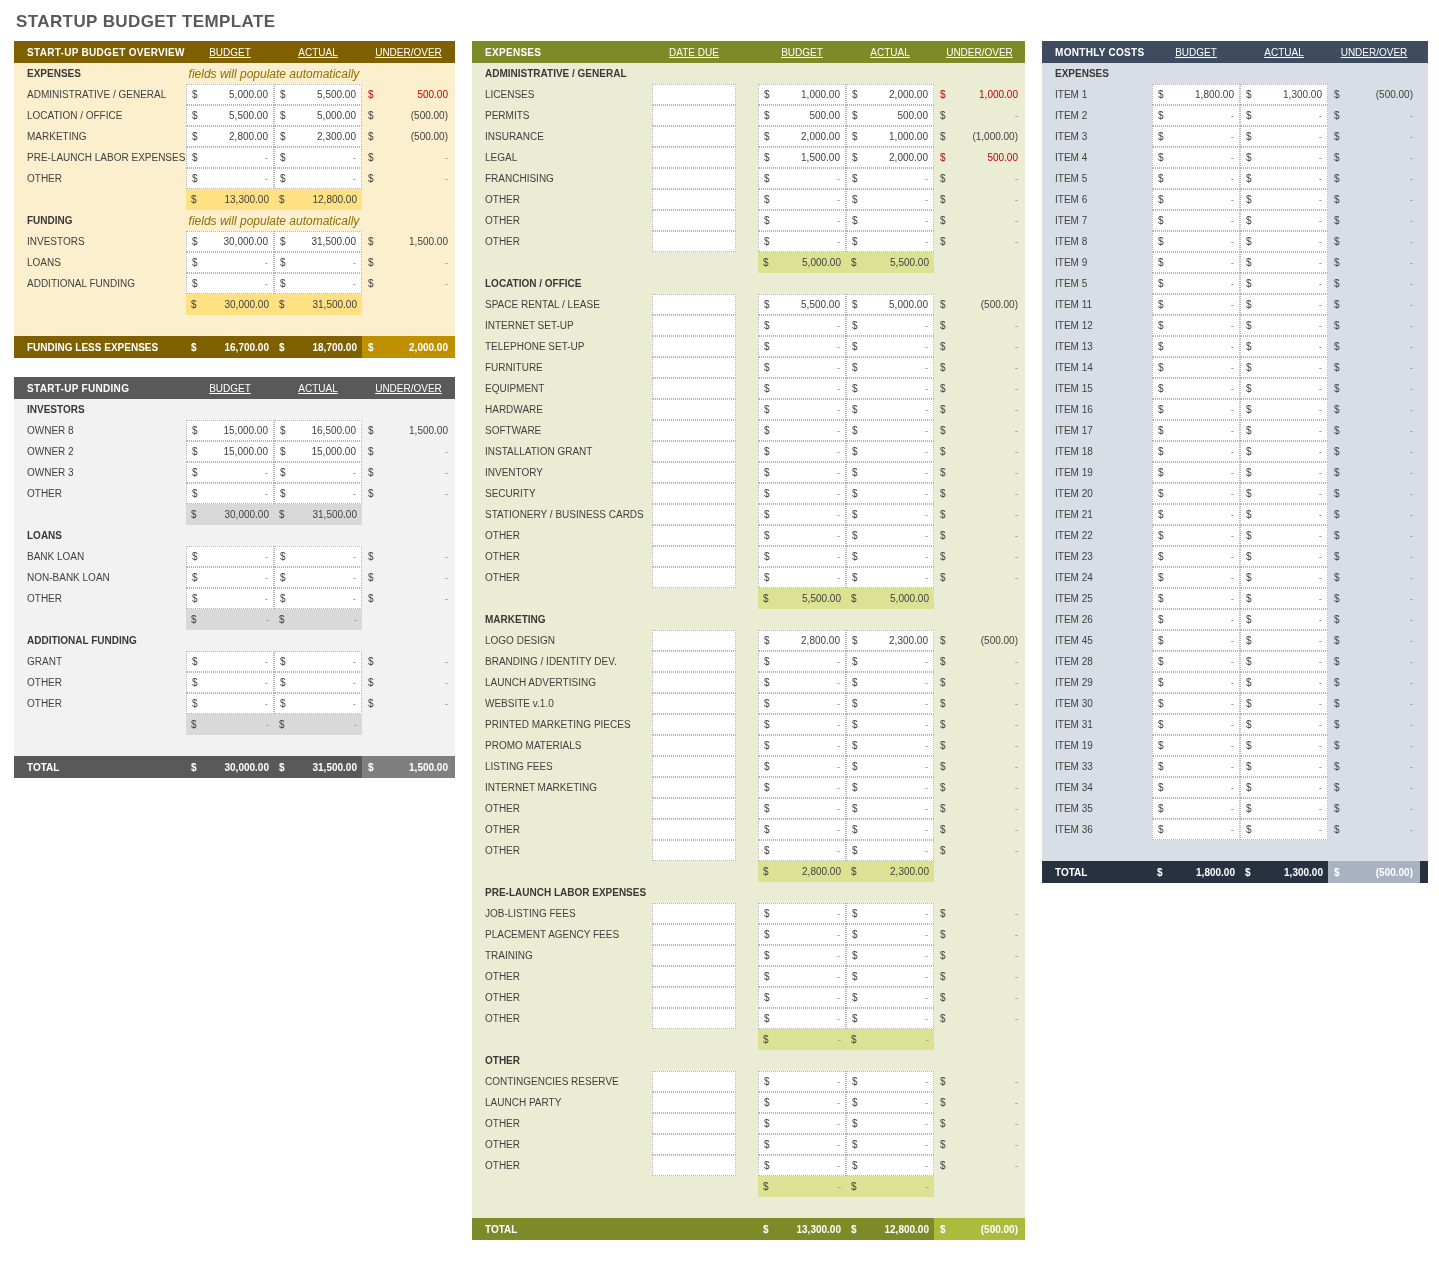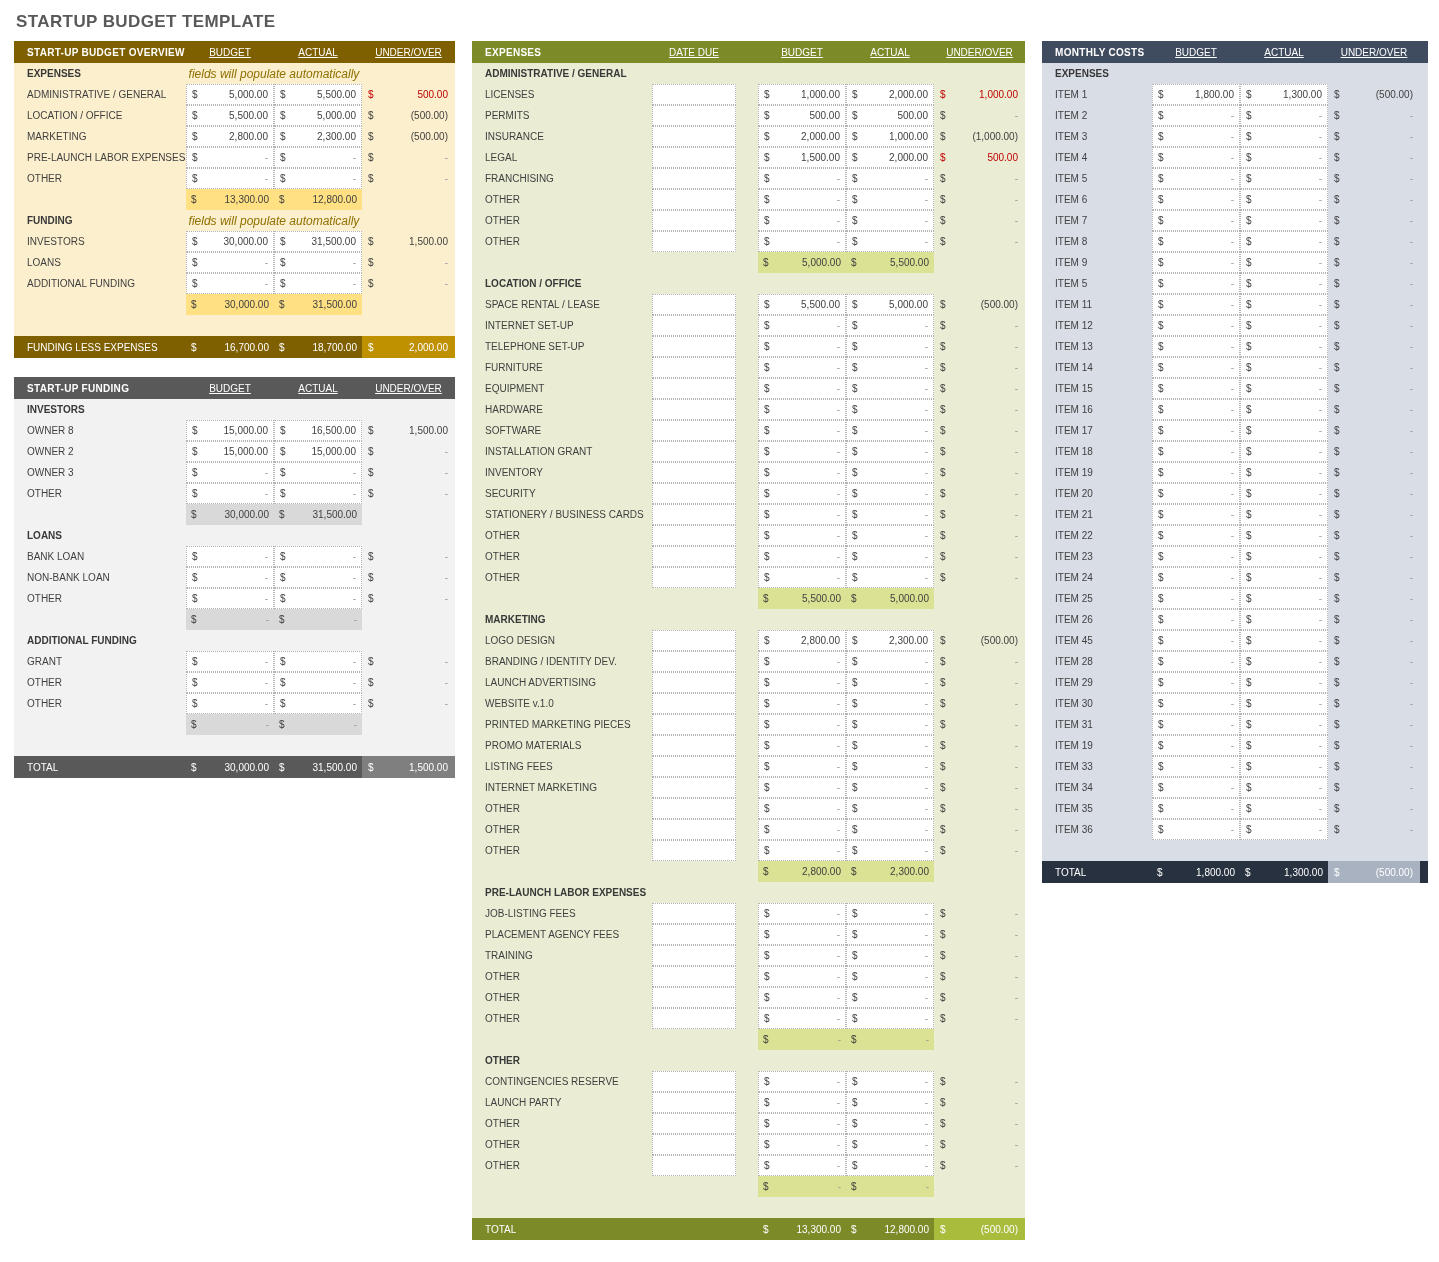--- a/index.html
+++ b/index.html
@@ -55,21 +55,21 @@
   .uo-cell{display:flex;align-items:center;justify-content:space-between;
            padding:0 7px 0 6px;box-sizing:border-box;}
   .sec{font-weight:700;color:#383838;}
   .note{width:176px;text-align:center;font-style:italic;color:var(--note-col);font-size:12px;}
   .dash{color:var(--dash);}
   .red{color:var(--red);}
   .sub-bar{width:176px;height:21px;display:flex;background:var(--hl-bg);}
   .sub-bar .half{width:88px;display:flex;align-items:center;justify-content:space-between;
                  padding:0 5px;box-sizing:border-box;}
 
-  .trow.total{height:22px;background:var(--total-bg);color:#fff;font-weight:400;}
+  .trow.total{height:22px;background:var(--total-bg);color:#fff;font-weight:700;}
   .trow.total .money-flat{width:88px;display:flex;align-items:center;justify-content:space-between;
                           padding:0 5px;box-sizing:border-box;}
   .uo-seg{height:22px;background:var(--total-uo-bg);display:flex;align-items:center;
           justify-content:space-between;padding:0 7px 0 6px;box-sizing:border-box;}
 </style>
 </head>
 <body>
 
 <h1 class="page-title">STARTUP BUDGET TEMPLATE</h1>
 

